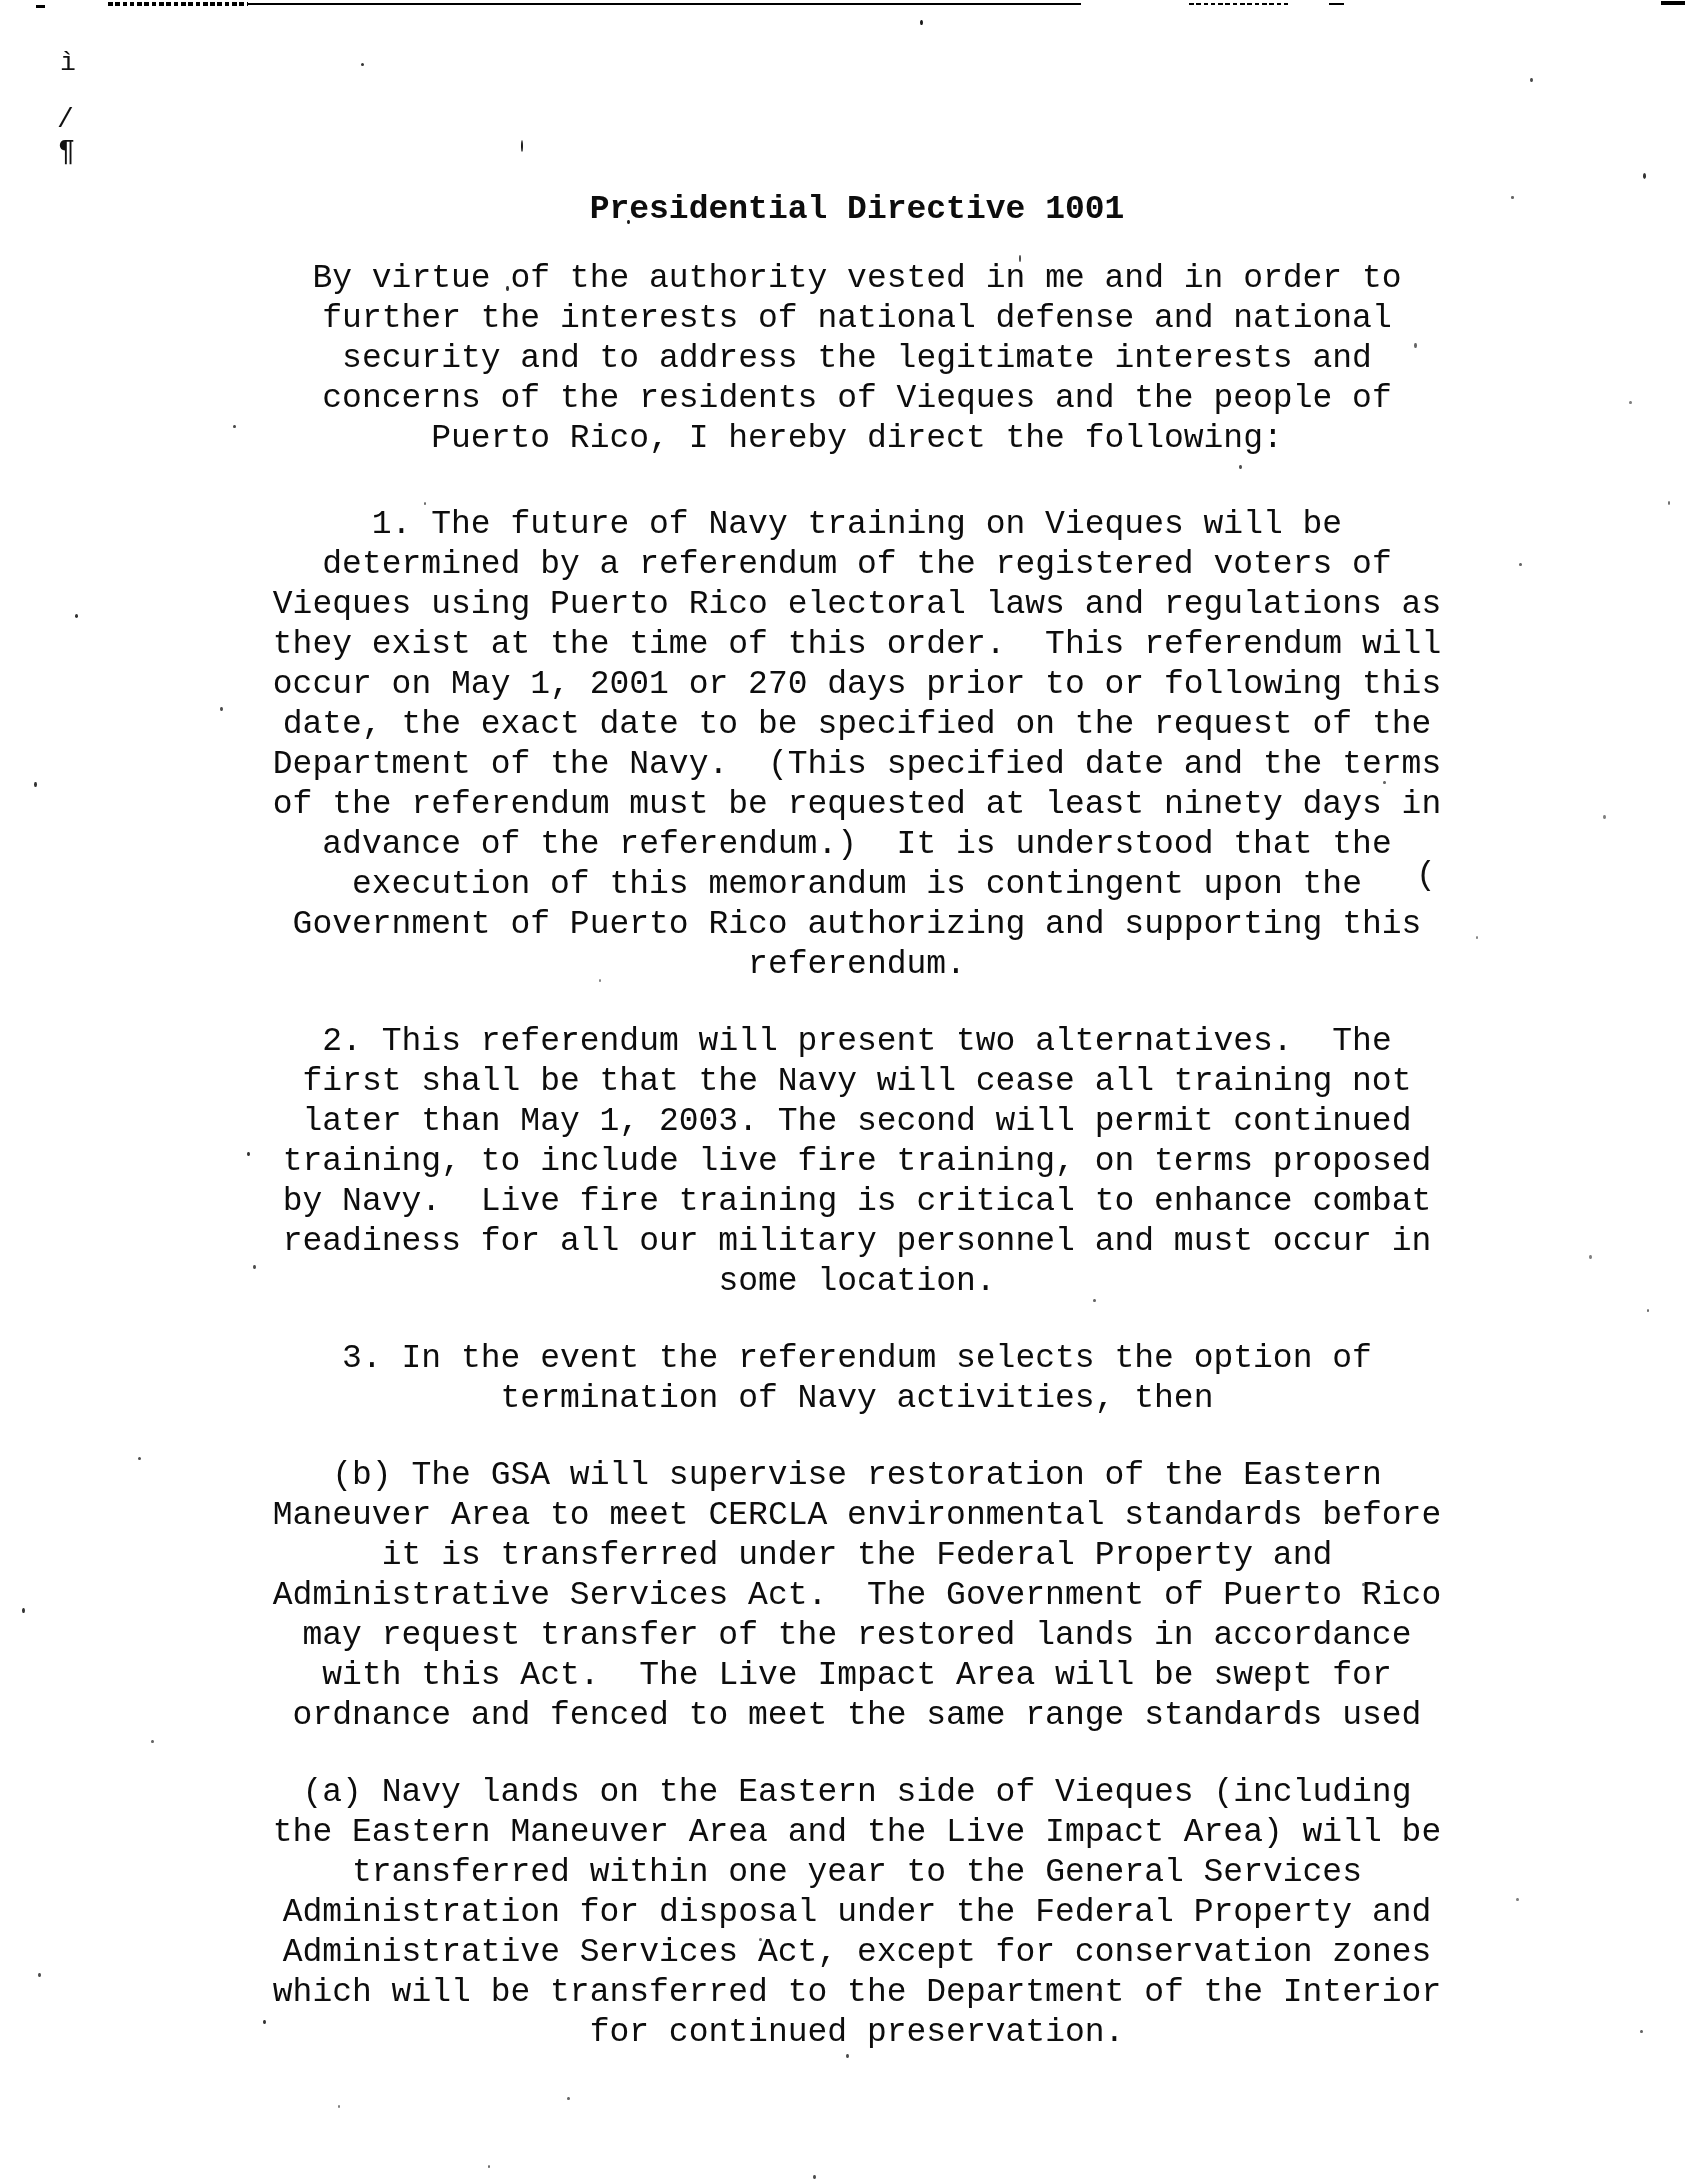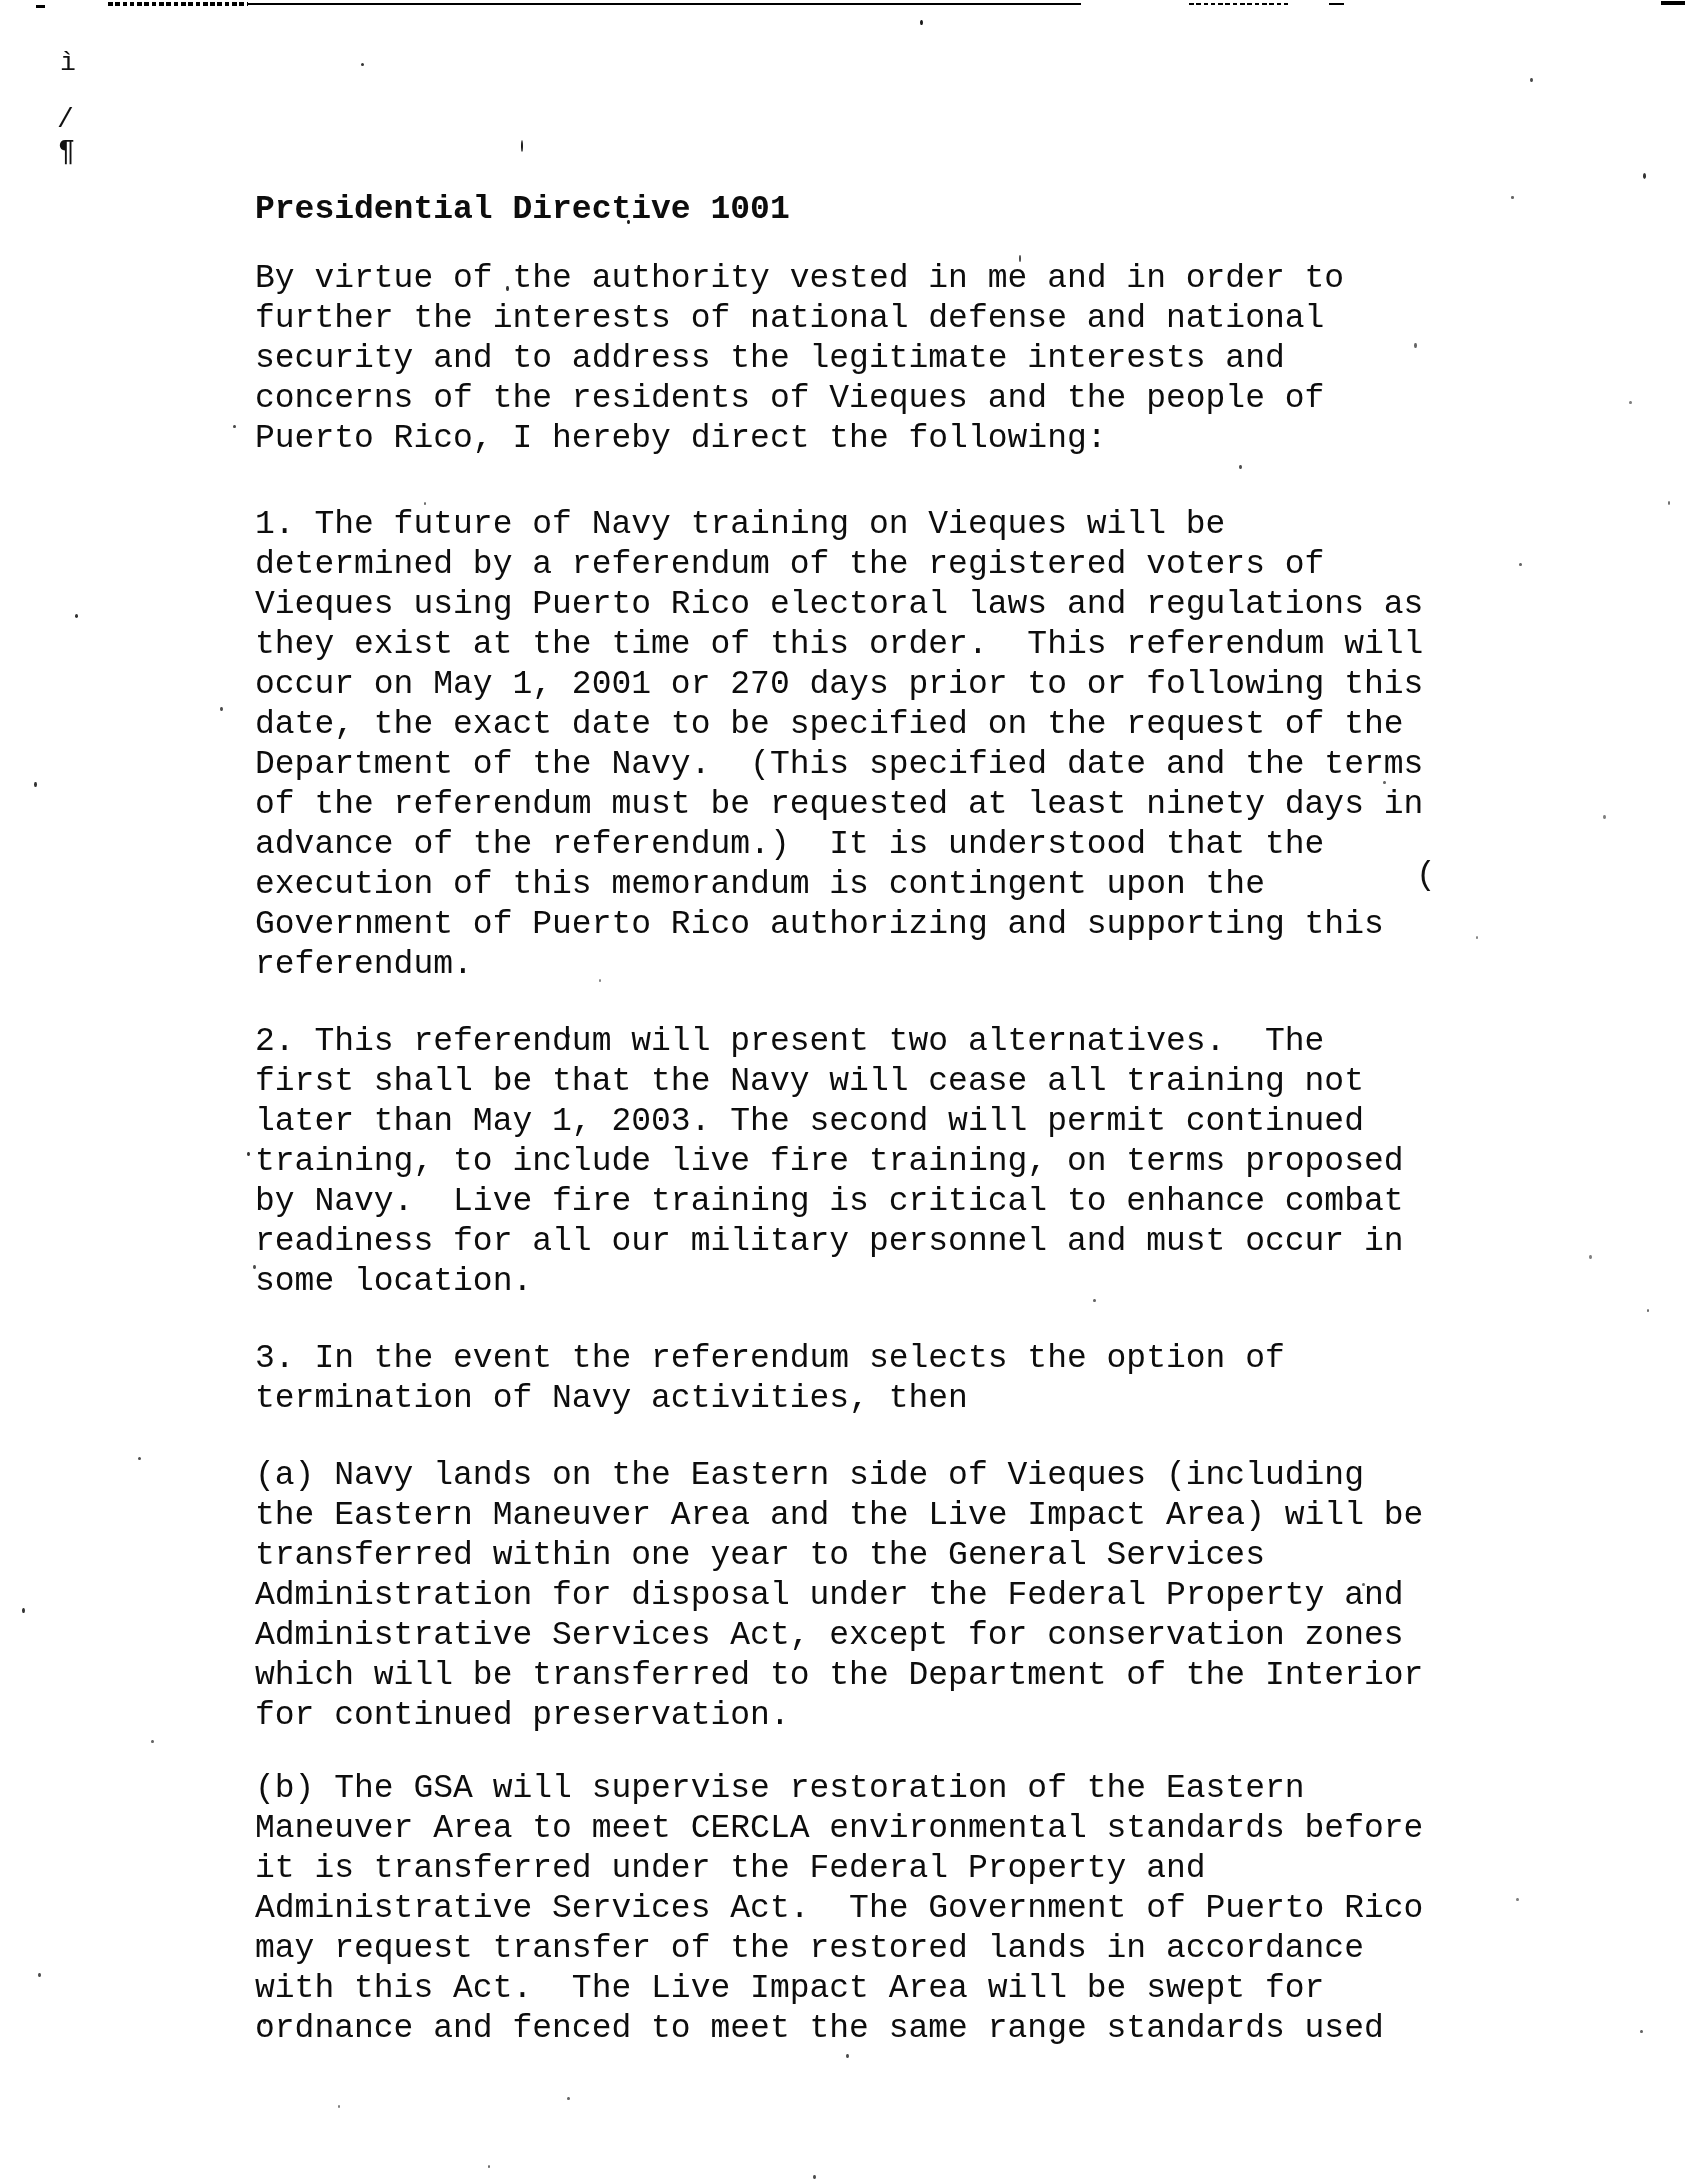--- a/index.html
+++ b/index.html
@@ -10,20 +10,21 @@
     background: #ffffff;
     overflow: hidden;
     font-family: "Liberation Mono", "DejaVu Sans Mono", monospace;
     color: #0d0d0d;
   }
   .doc {
     position: absolute;
     left: 255px;
     top: 191px;
     width: 1204px;
+    text-align: center;
   }
   .title {
     font-size: 33px;
     line-height: 38px;
     font-weight: bold;
     letter-spacing: 0;
     margin: 0 0 30px 0;
     white-space: pre;
   }
   .para {
@@ -89,34 +90,34 @@
 referendum.</pre>
     <pre class="para">2. This referendum will present two alternatives.  The
 first shall be that the Navy will cease all training not
 later than May 1, 2003. The second will permit continued
 training, to include live fire training, on terms proposed
 by Navy.  Live fire training is critical to enhance combat
 readiness for all our military personnel and must occur in
 some location.</pre>
     <pre class="para">3. In the event the referendum selects the option of
 termination of Navy activities, then</pre>
+    <pre class="para">(b) The GSA will supervise restoration of the Eastern
+Maneuver Area to meet CERCLA environmental standards before
+it is transferred under the Federal Property and
+Administrative Services Act.  The Government of Puerto Rico
+may request transfer of the restored lands in accordance
+with this Act.  The Live Impact Area will be swept for
+ordnance and fenced to meet the same range standards used</pre>
     <pre class="para gap-sm">(a) Navy lands on the Eastern side of Vieques (including
 the Eastern Maneuver Area and the Live Impact Area) will be
 transferred within one year to the General Services
 Administration for disposal under the Federal Property and
 Administrative Services Act, except for conservation zones
 which will be transferred to the Department of the Interior
 for continued preservation.</pre>
-    <pre class="para">(b) The GSA will supervise restoration of the Eastern
-Maneuver Area to meet CERCLA environmental standards before
-it is transferred under the Federal Property and
-Administrative Services Act.  The Government of Puerto Rico
-may request transfer of the restored lands in accordance
-with this Act.  The Live Impact Area will be swept for
-ordnance and fenced to meet the same range standards used</pre>
   </div>
 
   <div id="artifact-layer">
       <span class="mark" style="left: 60px; top: 50px; font-size: 26.5px;">ì</span>
       <span class="mark" style="left: 57px; top: 106px; font-size: 28px;">/</span>
       <span class="mark" style="left: 58px; top: 138px; font-size: 29px;">¶</span>
       <span class="mark" style="left: 1416px; top: 859px; font-size: 33px;">(</span>
       <div class="speckle" style="left: 920px; top: 20px; width: 2.6px; height: 5.3px; opacity: 0.9;"></div>
       <div class="speckle" style="left: 361px; top: 63px; width: 3.3px; height: 3.3px; opacity: 0.8;"></div>
       <div class="speckle" style="left: 1530px; top: 78px; width: 2.6px; height: 4px; opacity: 0.7;"></div>

